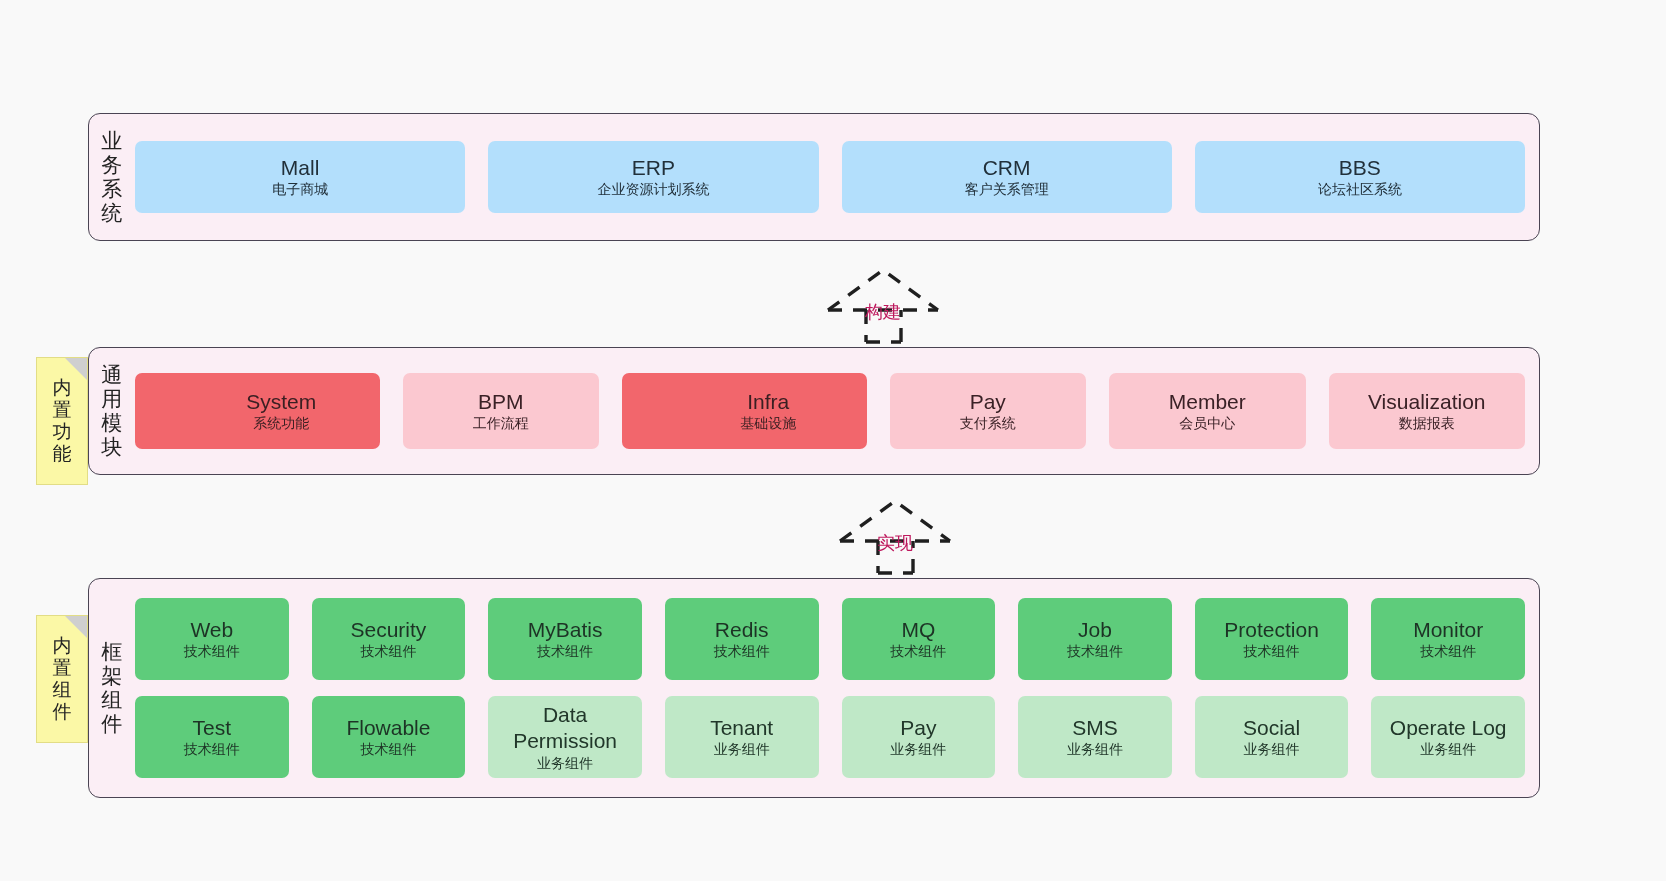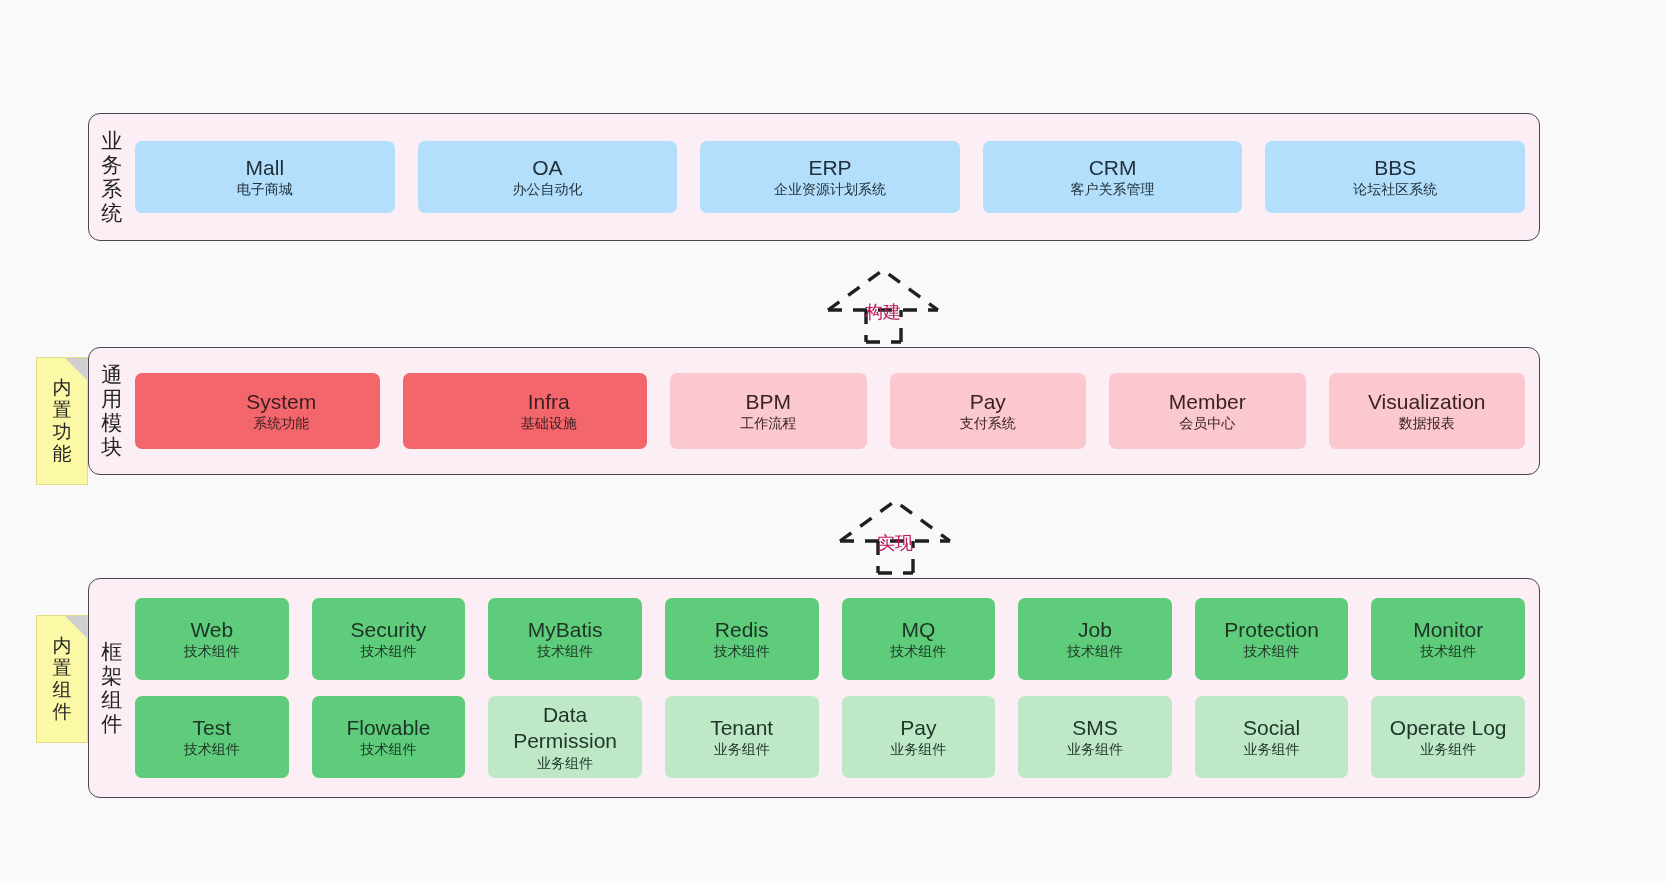--- a/index.html
+++ b/index.html
@@ -137,24 +137,20 @@
 务
 系
 统</div>
     <div class="layer-body">
       <div class="row" style="height:72px;">
         <div class="cell c-blue">
           <span class="t1">Mall</span>
           <span class="t2">电子商城</span>
         </div>
         <div class="cell c-blue">
-          <span class="t1">OA</span>
-          <span class="t2">办公自动化</span>
-        </div>
-        <div class="cell c-blue">
           <span class="t1">ERP</span>
           <span class="t2">企业资源计划系统</span>
         </div>
         <div class="cell c-blue">
           <span class="t1">CRM</span>
           <span class="t2">客户关系管理</span>
         </div>
         <div class="cell c-blue">
           <span class="t1">BBS</span>
           <span class="t2">论坛社区系统</span>
@@ -183,27 +179,27 @@
     <div class="layer-label">通
 用
 模
 块</div>
     <div class="layer-body">
       <div class="row" style="height:76px;">
         <div class="cell c-red">
           <span class="t1">System</span>
           <span class="t2">系统功能</span>
         </div>
+        <div class="cell c-pink">
+          <span class="t1">BPM</span>
+          <span class="t2">工作流程</span>
+        </div>
         <div class="cell c-red">
           <span class="t1">Infra</span>
           <span class="t2">基础设施</span>
-        </div>
-        <div class="cell c-pink">
-          <span class="t1">BPM</span>
-          <span class="t2">工作流程</span>
         </div>
         <div class="cell c-pink">
           <span class="t1">Pay</span>
           <span class="t2">支付系统</span>
         </div>
         <div class="cell c-pink">
           <span class="t1">Member</span>
           <span class="t2">会员中心</span>
         </div>
         <div class="cell c-pink">

